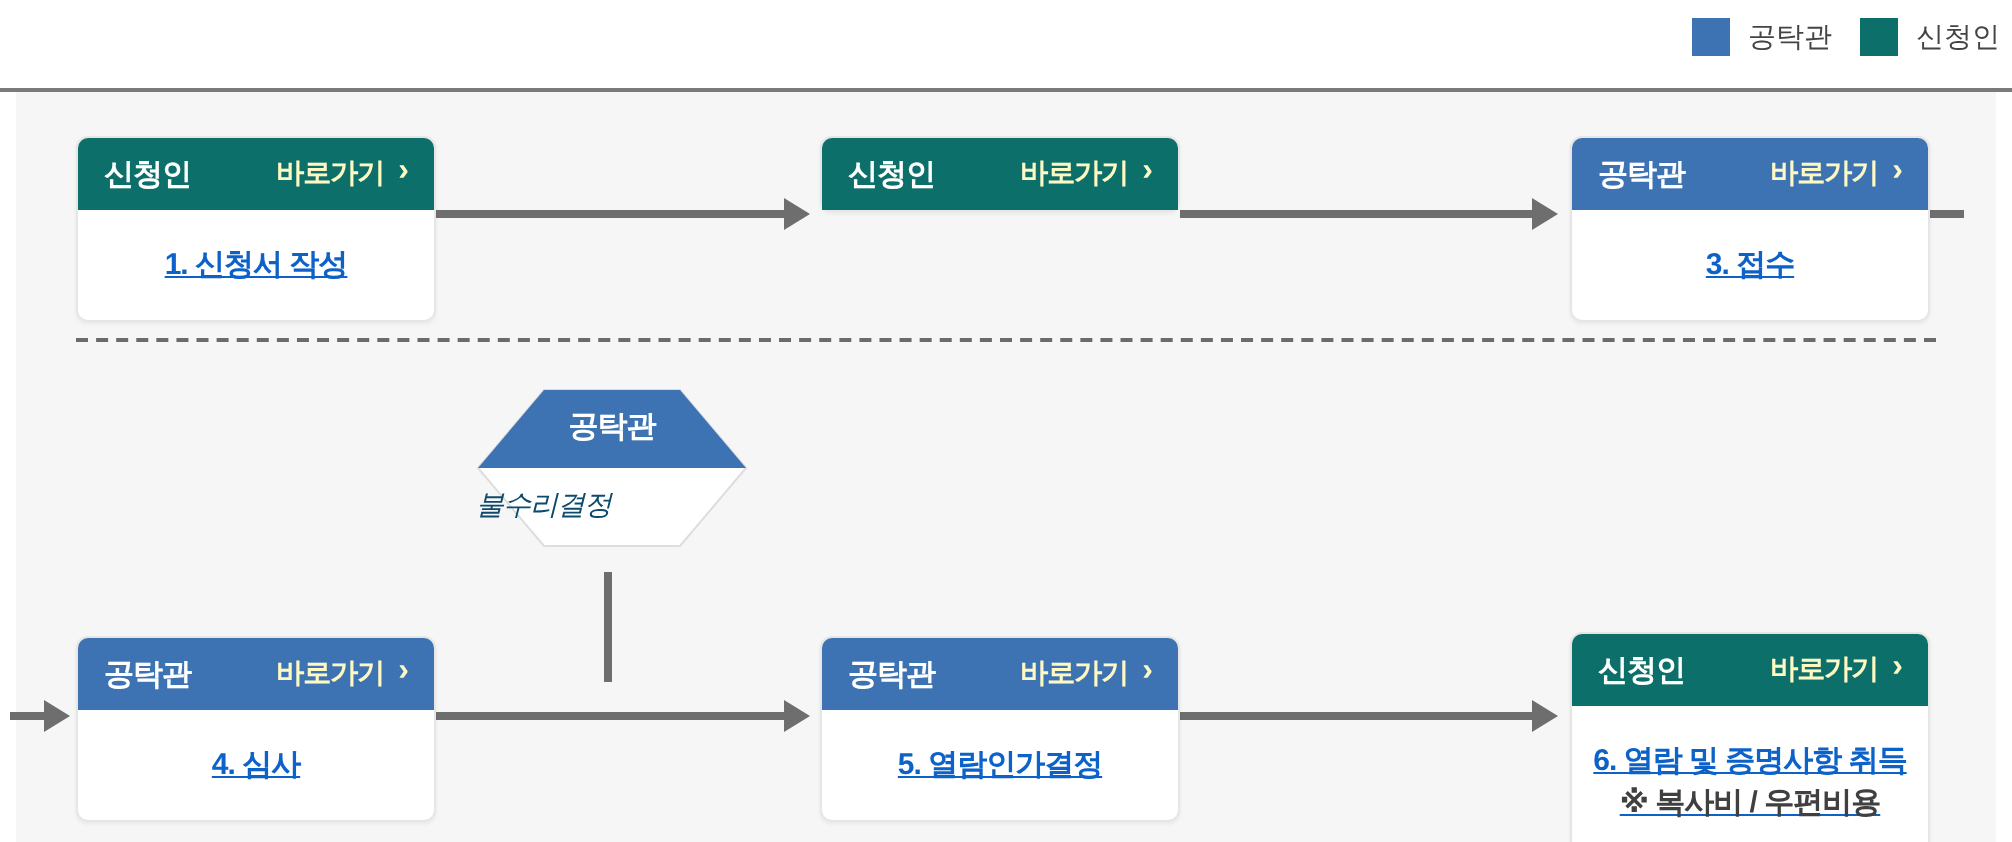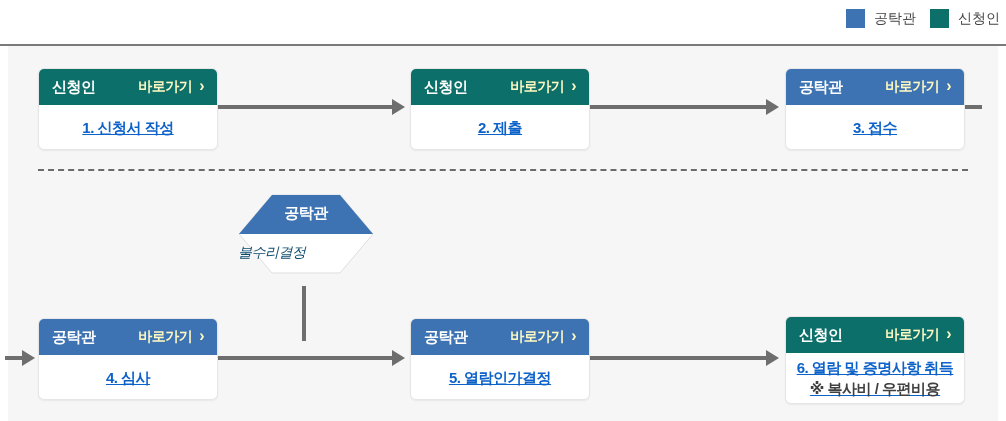--- a/index.html
+++ b/index.html
@@ -20,21 +20,21 @@
   .panel { position:absolute; left:8px; top:46px; width:990px; height:375px; background:#f6f6f6; }
 
   
   .card { position:absolute; width:180px; background:#fff; border:1px solid #e6e6e6; border-radius:6px; box-shadow:0 1px 2px rgba(0,0,0,0.06); }
   .card-header { height:36px; display:flex; align-items:center; justify-content:space-between; padding:0 13px; border-radius:5px 5px 0 0; }
   .hdr-teal { background:#0c6f69; }
   .hdr-blue { background:#3d73b2; }
   .actor { color:#fff; font-size:15px; font-weight:bold; letter-spacing:-0.5px; }
   .shortcut { display:flex; align-items:center; gap:7px; color:#fef9c3; font-size:14px; font-weight:bold; text-decoration:none; cursor:pointer; letter-spacing:-0.5px; }
   .chev { font-size:16px; line-height:1; font-weight:bold; position:relative; top:-1px; }
-  .card-body { min-height:44px; display:flex; flex-direction:column; align-items:center; justify-content:center; padding:4px 4px; text-align:center; }
+  .card-body { min-height:44px; display:flex; flex-direction:column; align-items:center; justify-content:center; padding:17px 4px; text-align:center; }
   .step-link { color:#0d62c9; font-size:15px; font-weight:bold; text-decoration:underline; cursor:pointer; letter-spacing:-0.5px; line-height:21px; }
   .note { display:block; color:#404040; }
 
   
   .h-line { position:absolute; height:4px; background:#6e6e6e; }
   .head-r { position:absolute; width:0; height:0; border-top:8px solid transparent; border-bottom:8px solid transparent; border-left:13px solid #6e6e6e; }
   .v-line { position:absolute; width:4px; background:#6e6e6e; }
   .dashed { position:absolute; border-top:2px dashed #6b6b6b; }
 
   
@@ -101,23 +101,20 @@
   </div>
 
   <div class="card" style="left:410px; top:68px;">
     <div class="card-header hdr-teal">
       <span class="actor">신청인</span>
       <a class="shortcut">
         <span>바로가기</span>
         <span class="chev">›</span>
       </a>
     </div>
-    <div class="card-body">
-      <a class="step-link">2. 제출</a>
-    </div>
   </div>
 
   <div class="card" style="left:785px; top:68px;">
     <div class="card-header hdr-blue">
       <span class="actor">공탁관</span>
       <a class="shortcut">
         <span>바로가기</span>
         <span class="chev">›</span>
       </a>
     </div>

